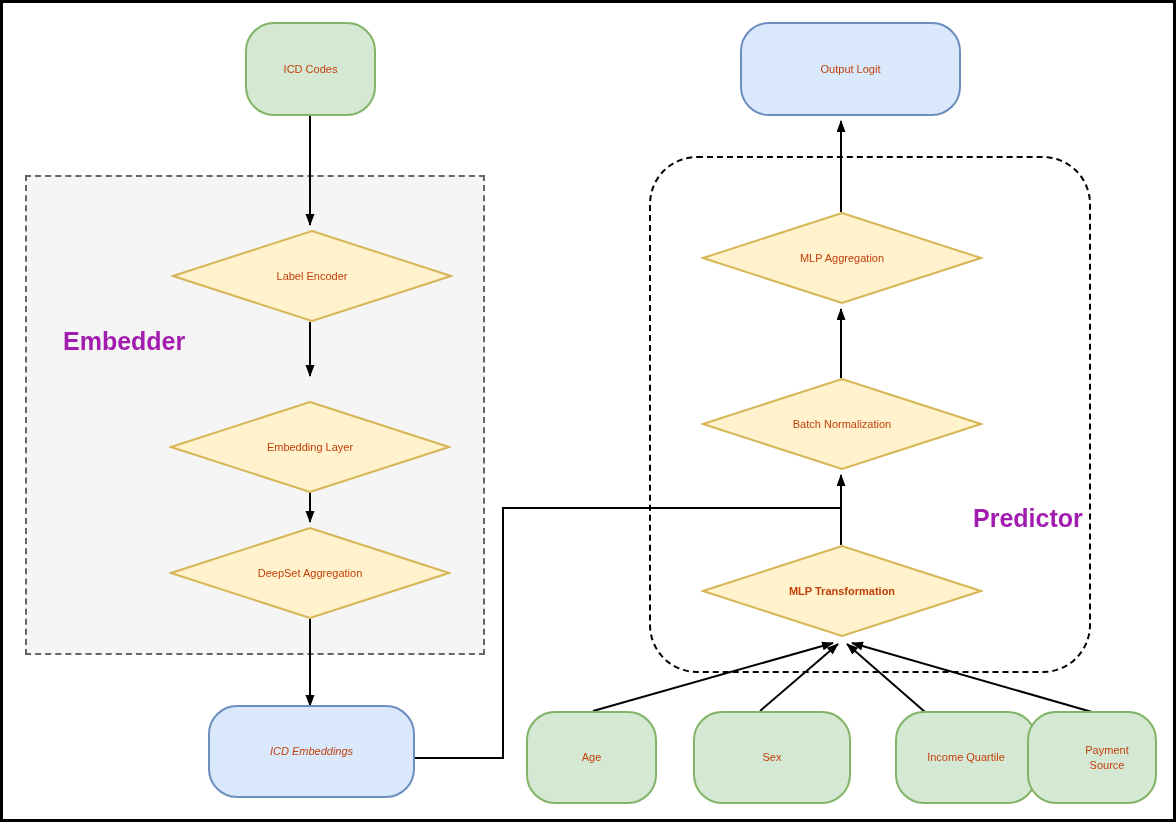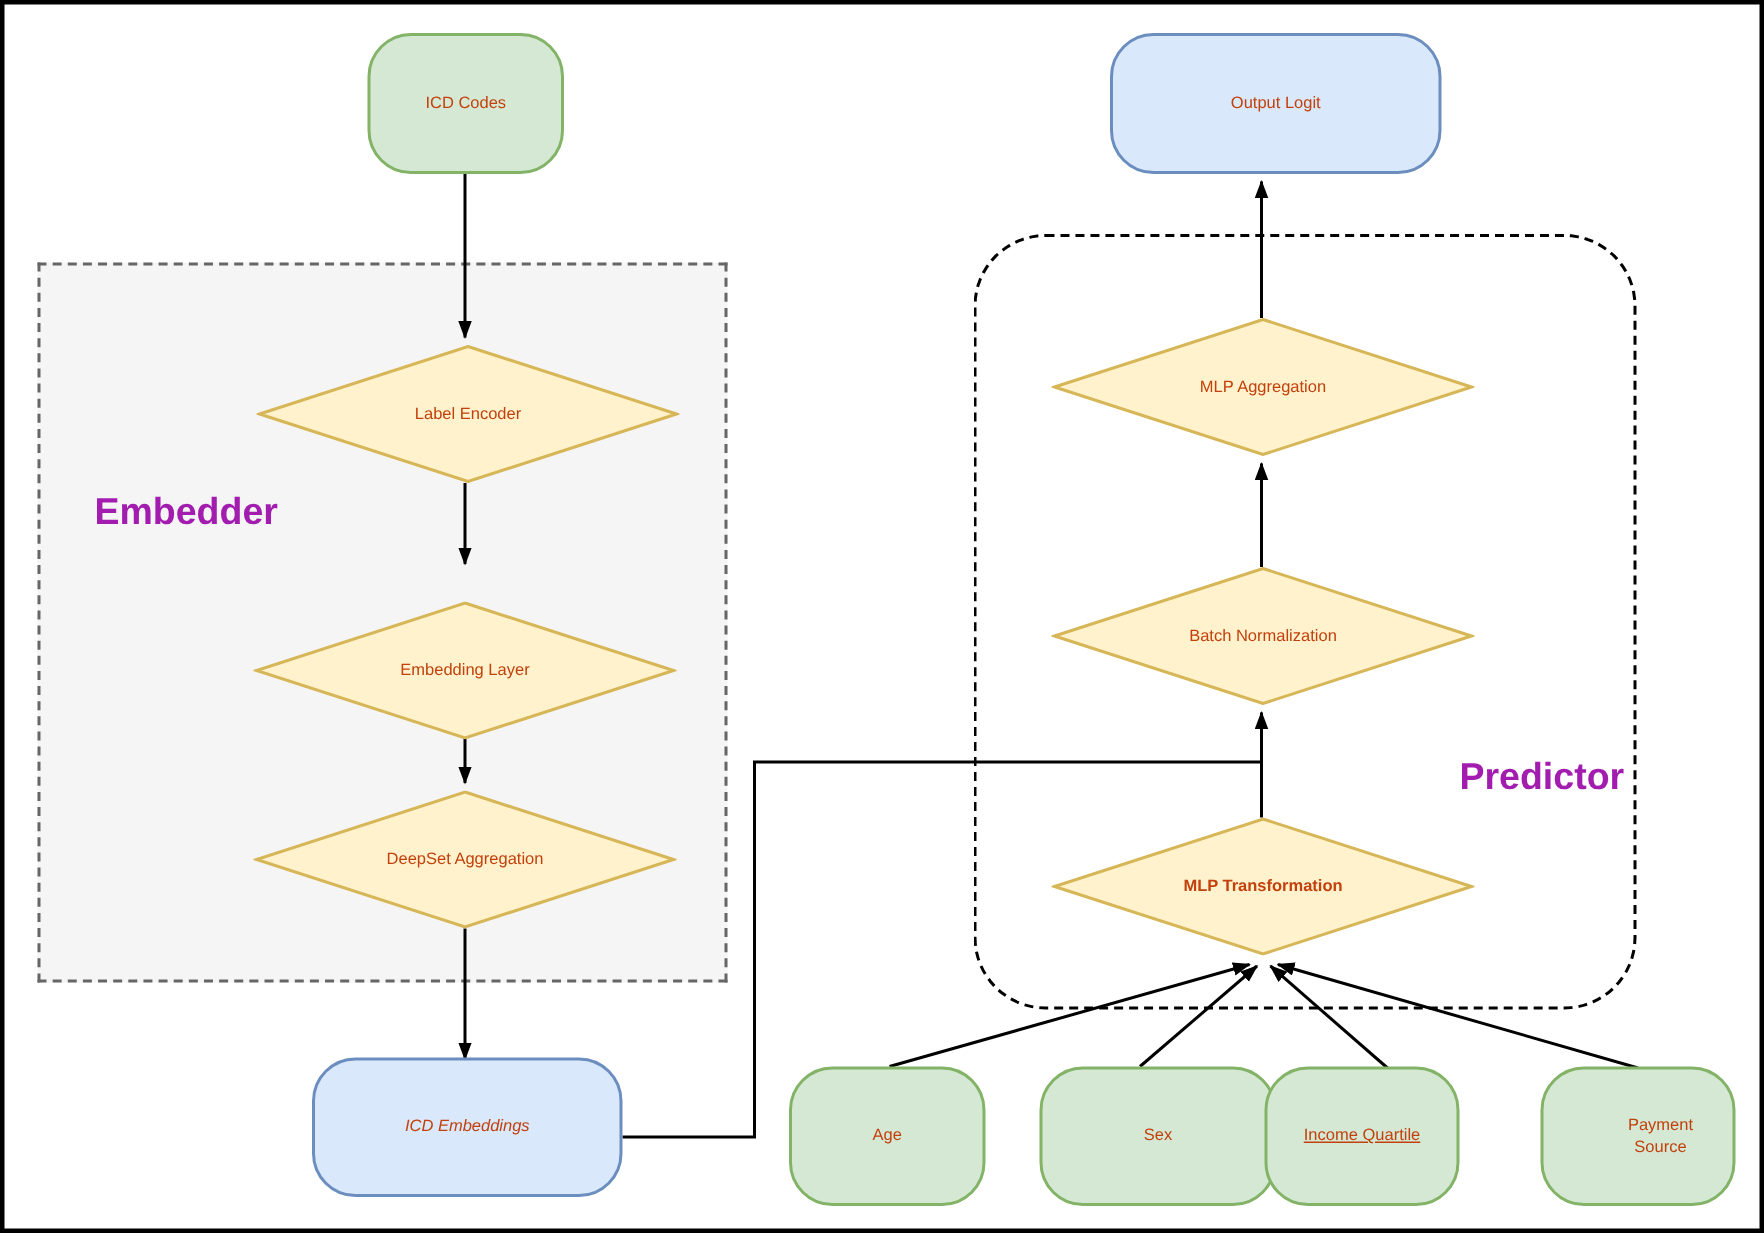--- a/index.html
+++ b/index.html
@@ -85,21 +85,21 @@
     stroke-width: 2;
   }
   .node-label { position: relative; z-index: 2; padding: 0 8px; }
 
   
   #node-icd-codes          { left: 242px;  top: 19px;  width: 131px; height: 94px; }
   #node-output-logit       { left: 737px;  top: 19px;  width: 221px; height: 94px; }
   #node-icd-embeddings     { left: 205px;  top: 702px; width: 207px; height: 93px; font-style: italic; }
   #node-age                { left: 523px;  top: 708px; width: 131px; height: 93px; }
   #node-sex                { left: 690px;  top: 708px; width: 158px; height: 93px; }
-  #node-income-quartile    { left: 840px;  top: 708px; width: 130px; height: 93px; text-decoration: underline; }
+  #node-income-quartile    { left: 892px;  top: 708px; width: 142px; height: 93px; }
   #node-payment-source     { left: 1024px; top: 708px; width: 130px; height: 93px; padding-left: 30px; }
   #node-label-encoder      { left: 168px;  top: 227px; width: 282px; height: 92px; }
   #node-embedding-layer    { left: 166px;  top: 398px; width: 282px; height: 92px; }
   #node-deepset-aggregation{ left: 166px;  top: 524px; width: 282px; height: 92px; }
   #node-mlp-prediction     { left: 698px;  top: 209px; width: 282px; height: 92px; }
   #node-batch-normalization{ left: 698px;  top: 375px; width: 282px; height: 92px; }
   #node-mlp-transformation { left: 698px;  top: 542px; width: 282px; height: 92px; font-weight: bold; }
 </style>
 </head>
 <body>

